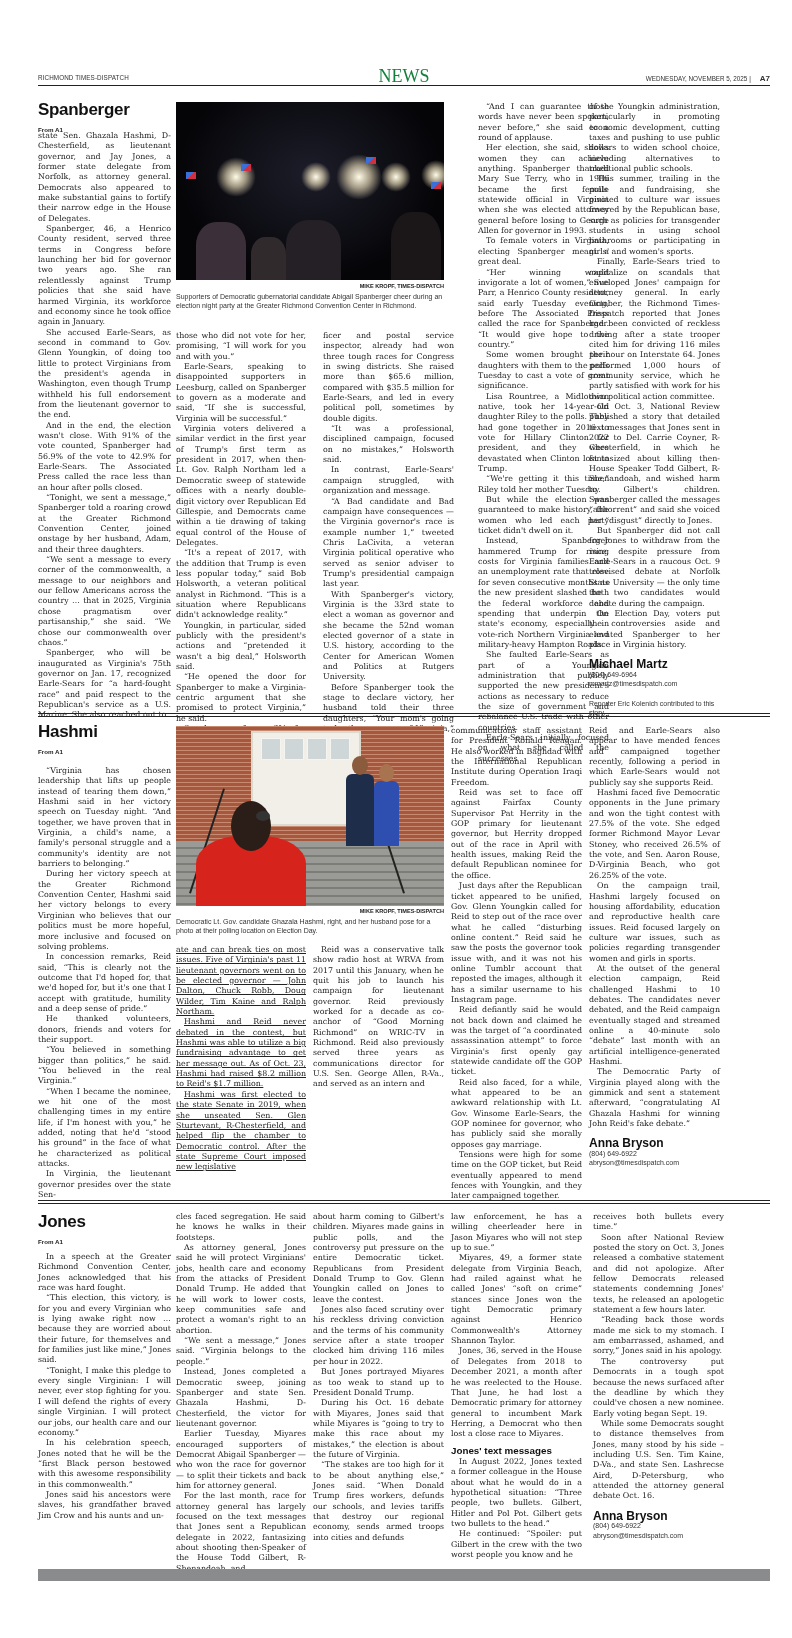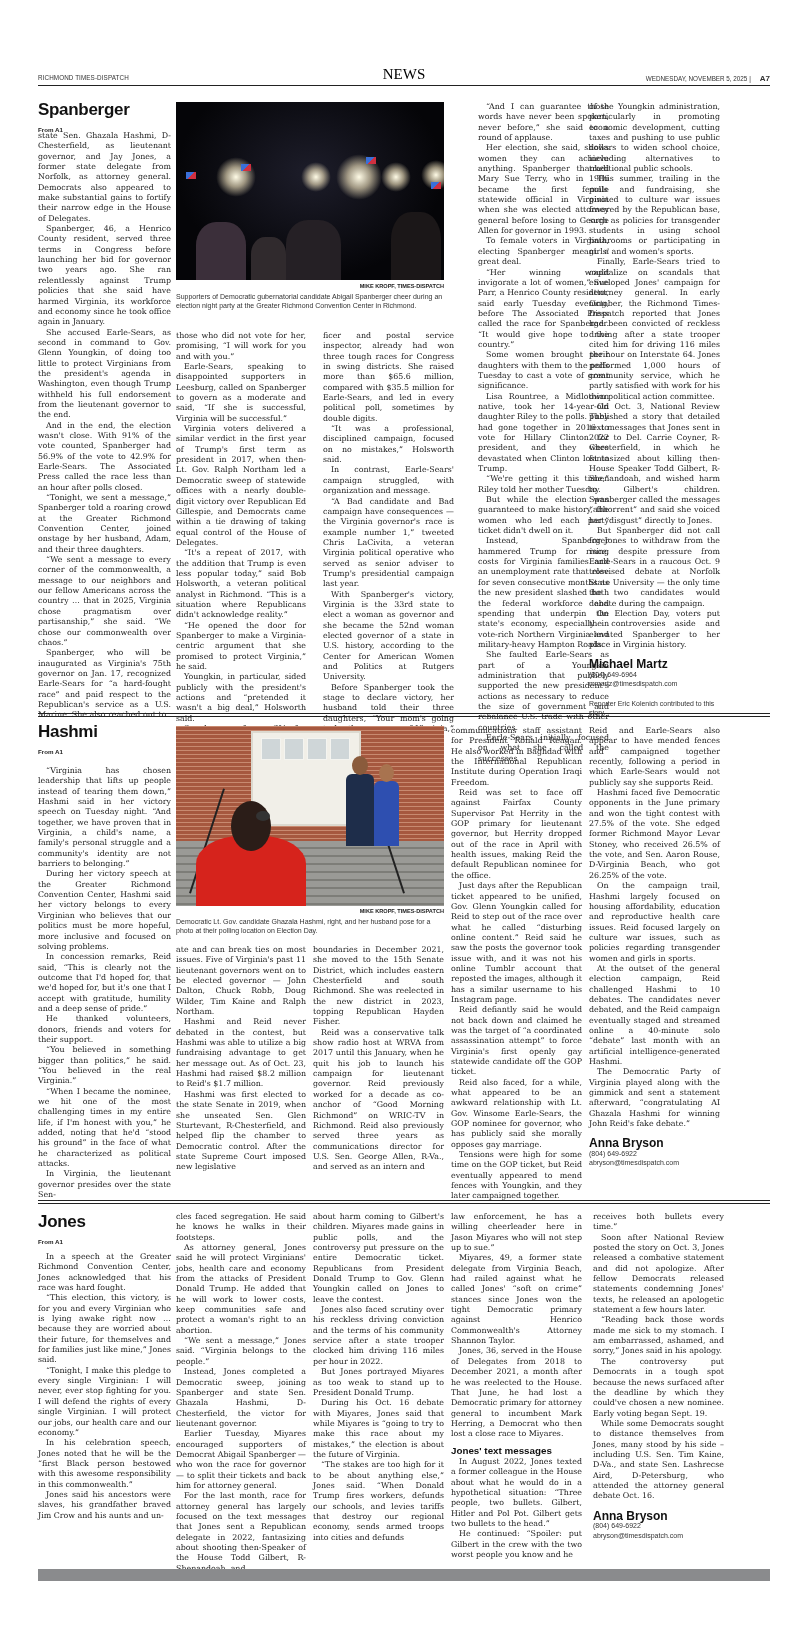--- a/index.html
+++ b/index.html
@@ -1,21 +1,21 @@
 <!DOCTYPE html>
 <html><head>
 <meta charset="utf-8">
 <style>
   * { box-sizing: border-box; margin: 0; padding: 0; }
   html, body { width: 792px; height: 1638px; background: #ffffff; overflow: hidden; }
   body { position: relative; font-family: "DejaVu Serif", serif; color: #222; }
 
   .masthead { position: absolute; left: 38px; top: 66px; width: 732px; height: 20px; border-bottom: 1.5px solid #222; }
   .mh-left { position: absolute; left: 0; top: 8px; font-family: "Liberation Sans", sans-serif; font-size: 6.3px; color: #333; letter-spacing: 0.1px; }
-  .mh-center { position: absolute; left: 0; right: 0; top: 0; text-align: center; font-family: "Liberation Serif", serif; font-size: 15px; color: #000000; }
+  .mh-center { position: absolute; left: 0; right: 0; top: 0; text-align: center; font-family: "Liberation Serif", serif; font-size: 18px; color: #15803d; }
   .mh-right { position: absolute; right: 0; top: 8px; font-family: "Liberation Sans", sans-serif; font-size: 6.3px; color: #333; }
   .mh-right b { font-size: 8px; margin-left: 9px; }
 
   .section { position: absolute; left: 38px; width: 732px; }
   .headline { font-family: "Liberation Sans", sans-serif; font-weight: bold; font-size: 17px; color: #111; letter-spacing: -0.3px; }
   .from { font-family: "Liberation Sans", sans-serif; font-weight: bold; font-size: 6.2px; color: #222; margin-top: 6px; }
 
   .col { position: absolute; font-size: 7.9px; line-height: 10.35px; text-align: justify; hyphens: auto; color: #222; }
   .col p { text-indent: 8px; }
   .col p.noindent { text-indent: 0; }
@@ -89,22 +89,22 @@
   <p>And in the end, the election wasn't close. With 91% of the vote counted, Spanberger had 56.9% of the vote to 42.9% for Earle-Sears. The Associated Press called the race less than an hour after polls closed.</p>
   <p>“Tonight, we sent a message,” Spanberger told a roaring crowd at the Greater Richmond Convention Center, joined onstage by her husband, Adam, and their three daughters.</p>
   <p>“We sent a message to every corner of the commonwealth, a message to our neighbors and our fellow Americans across the country … that in 2025, Virginia chose pragmatism over partisanship,” she said. “We chose our commonwealth over chaos.”</p>
   <p>Spanberger, who will be inaugurated as Virginia's 75th governor on Jan. 17, recognized Earle-Sears for “a hard-fought race” and paid respect to the Republican's service as a U.S. Marine. She also reached out to</p>
 </div>
 <div class="col" style="left:176px; top:331px; width:130px;">
   <p class="noindent">those who did not vote for her, promising, “I will work for you and with you.”</p>
   <p>Earle-Sears, speaking to disappointed supporters in Leesburg, called on Spanberger to govern as a moderate and said, “If she is successful, Virginia will be successful.”</p>
   <p>Virginia voters delivered a similar verdict in the first year of Trump's first term as president in 2017, when then-Lt. Gov. Ralph Northam led a Democratic sweep of statewide offices with a nearly double-digit victory over Republican Ed Gillespie, and Democrats came within a tie drawing of taking equal control of the House of Delegates.</p>
   <p>“It's a repeat of 2017, with the addition that Trump is even less popular today,” said Bob Holsworth, a veteran political analyst in Richmond. “This is a situation where Republicans didn't acknowledge reality.”</p>
+  <p>Youngkin, in particular, sided publicly with the president's actions and “pretended it wasn't a big deal,” Holsworth said.</p>
   <p>“He opened the door for Spanberger to make a Virginia-centric argument that she promised to protect Virginia,” he said.</p>
-  <p>Youngkin, in particular, sided publicly with the president's actions and “pretended it wasn't a big deal,” Holsworth said.</p>
   <p>Spanberger, a former CIA of-</p>
 </div>
 <div class="col" style="left:313px; top:331px; width:131px;margin-left:10px;">
   <p class="noindent">ficer and postal service inspector, already had won three tough races for Congress in swing districts. She raised more than $65.6 million, compared with $35.5 million for Earle-Sears, and led in every political poll, sometimes by double digits.</p>
   <p>“It was a professional, disciplined campaign, focused on no mistakes,” Holsworth said.</p>
   <p>In contrast, Earle-Sears' campaign struggled, with organization and message.</p>
   <p>“A Bad candidate and Bad campaign have consequences — the Virginia governor's race is example number 1,” tweeted Chris LaCivita, a veteran Virginia political operative who served as senior adviser to Trump's presidential campaign last year.</p>
   <p>With Spanberger's victory, Virginia is the 33rd state to elect a woman as governor and she became the 52nd woman elected governor of a state in U.S. history, according to the Center for American Women and Politics at Rutgers University.</p>
   <p>Before Spanberger took the stage to declare victory, her husband told their three daughters, “Your mom's going to be the governor of Virginia,” Spanberger told the crowd.</p>
 </div>
@@ -166,27 +166,26 @@
 
 <div class="col" style="left:38px; top:766px; width:133px;">
   <p>“Virginia has chosen leadership that lifts up people instead of tearing them down,” Hashmi said in her victory speech on Tuesday night. “And together, we have proven that in Virginia, a child's name, a family's personal struggle and a community's identity are not barriers to belonging.”</p>
   <p>During her victory speech at the Greater Richmond Convention Center, Hashmi said her victory belongs to every Virginian who believes that our politics must be more hopeful, more inclusive and focused on solving problems.</p>
   <p>In concession remarks, Reid said, “This is clearly not the outcome that I'd hoped for, that we'd hoped for, but it's one that I accept with gratitude, humility and a deep sense of pride.”</p>
   <p>He thanked volunteers, donors, friends and voters for their support.</p>
   <p>“You believed in something bigger than politics,” he said. “You believed in the real Virginia.”</p>
   <p>“When I became the nominee, we hit one of the most challenging times in my entire life, if I'm honest with you,” he added, noting that he'd “stood his ground” in the face of what he characterized as political attacks.</p>
   <p>In Virginia, the lieutenant governor presides over the state Sen-</p>
 </div>
-<div class="col" style="left:176px; top:945px; width:130px;">
+<div class="col" style="left:176px; top:945px; width:130px;text-decoration:underline;">
   <p class="noindent">ate and can break ties on most issues. Five of Virginia's past 11 lieutenant governors went on to be elected governor — John Dalton, Chuck Robb, Doug Wilder, Tim Kaine and Ralph Northam.</p>
   <p>Hashmi and Reid never debated in the contest, but Hashmi was able to utilize a big fundraising advantage to get her message out. As of Oct. 23, Hashmi had raised $8.2 million to Reid's $1.7 million.</p>
   <p>Hashmi was first elected to the state Senate in 2019, when she unseated Sen. Glen Sturtevant, R-Chesterfield, and helped flip the chamber to Democratic control. After the state Supreme Court imposed new legislative</p>
 </div>
 <div class="col" style="left:313px; top:945px; width:131px;">
-  <p class="noindent">boundaries in December 2021, she moved to the 15th Senate District, which includes eastern Chesterfield and south Richmond. She was reelected in the new district in 2023, topping Republican Hayden Fisher.</p>
   <p>Reid was a conservative talk show radio host at WRVA from 2017 until this January, when he quit his job to launch his campaign for lieutenant governor. Reid previously worked for a decade as co-anchor of “Good Morning Richmond” on WRIC-TV in Richmond. Reid also previously served three years as communications director for U.S. Sen. George Allen, R-Va., and served as an intern and</p>
 </div>
 <div class="col" style="left:451px; top:726px; width:131px;">
   <p class="noindent">communications staff assistant for President Ronald Reagan. He also worked in Baghdad with the International Republican Institute during Operation Iraqi Freedom.</p>
   <p>Reid was set to face off against Fairfax County Supervisor Pat Herrity in the GOP primary for lieutenant governor, but Herrity dropped out of the race in April with health issues, making Reid the default Republican nominee for the office.</p>
   <p>Just days after the Republican ticket appeared to be unified, Gov. Glenn Youngkin called for Reid to step out of the race over what he called “disturbing online content.” Reid said he saw the posts the governor took issue with, and it was not his online Tumblr account that reposted the images, although it has a similar username to his Instagram page.</p>
   <p>Reid defiantly said he would not back down and claimed he was the target of “a coordinated assassination attempt” to force Virginia's first openly gay statewide candidate off the GOP ticket.</p>
   <p>Reid also faced, for a while, what appeared to be an awkward relationship with Lt. Gov. Winsome Earle-Sears, the GOP nominee for governor, who has publicly said she morally opposes gay marriage.</p>
   <p>Tensions were high for some time on the GOP ticket, but Reid eventually appeared to mend fences with Youngkin, and they later campaigned together.</p>
 </div>

